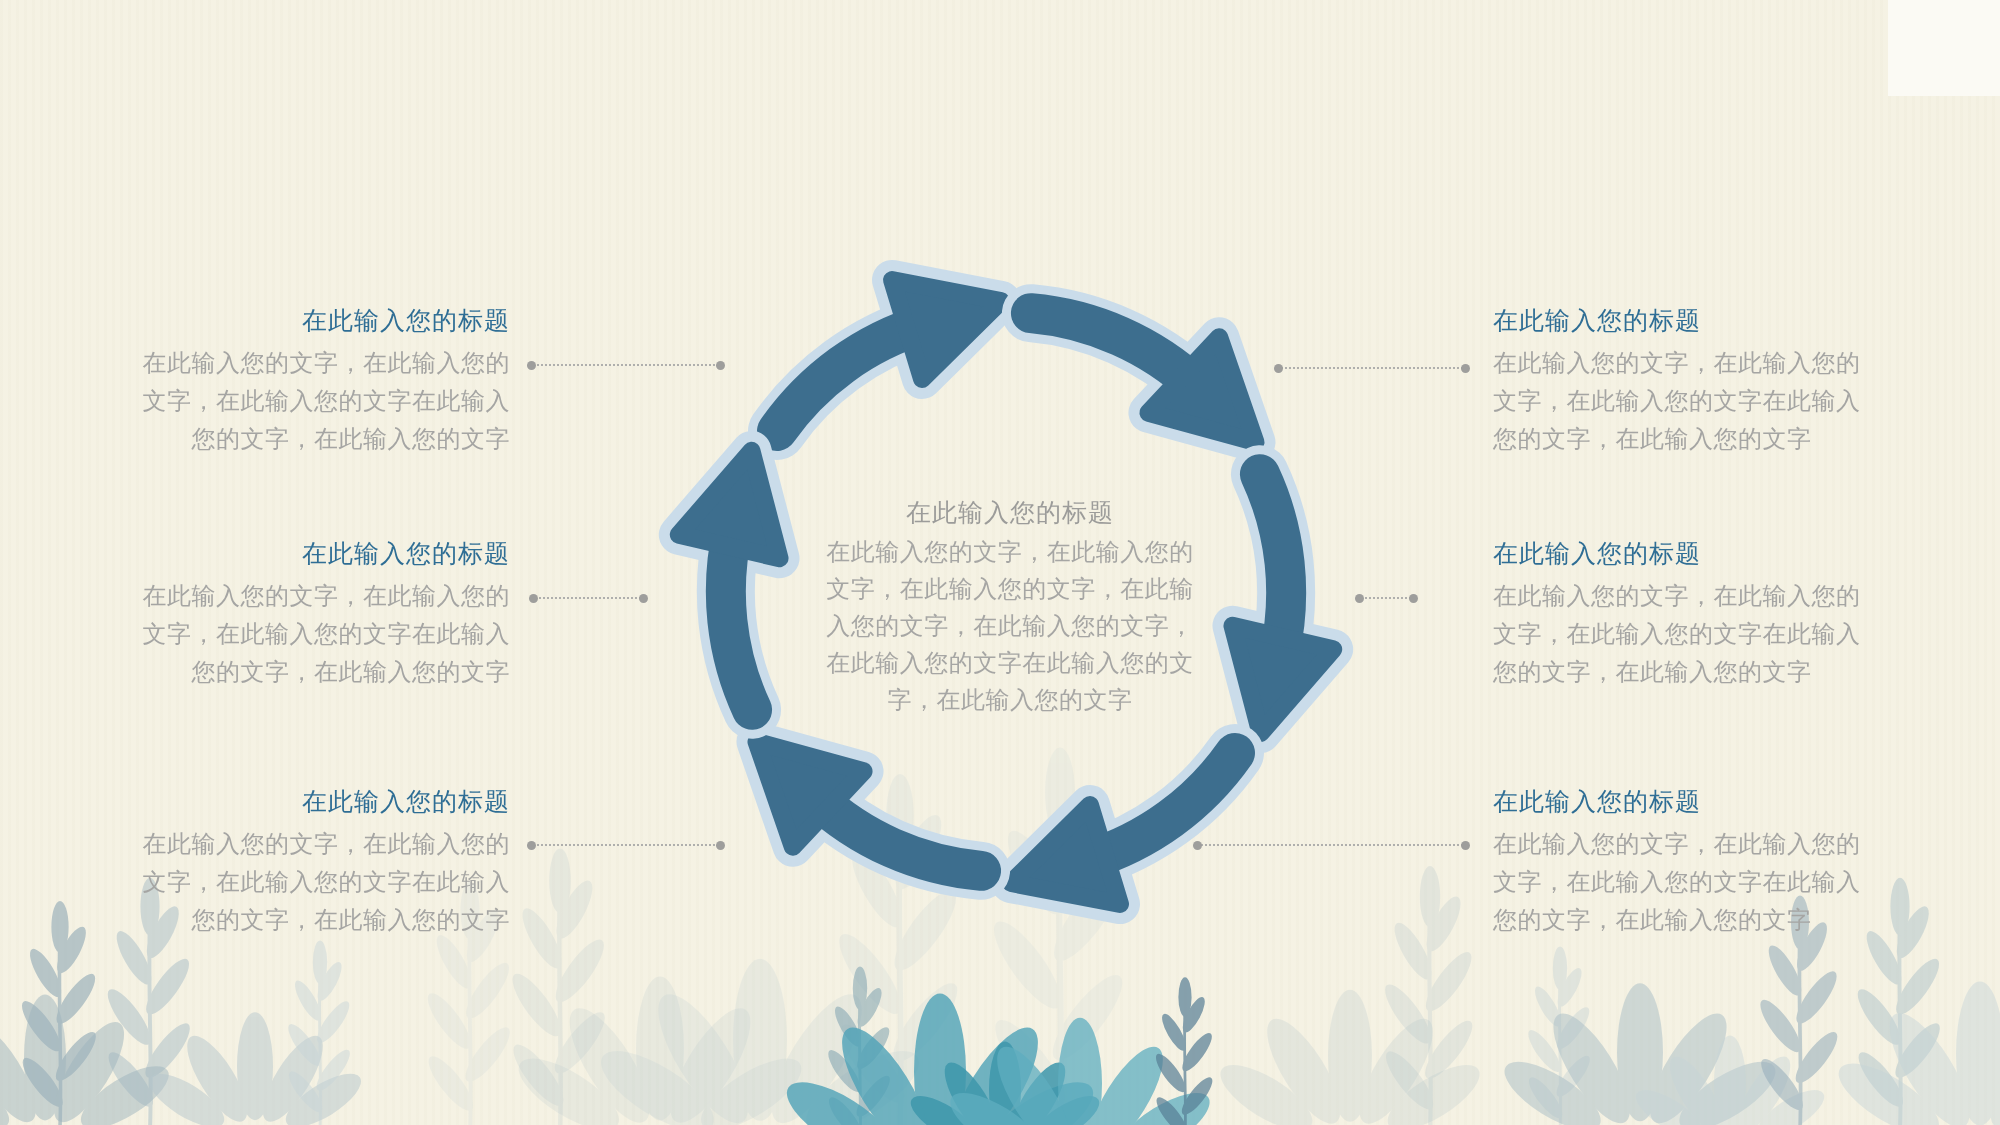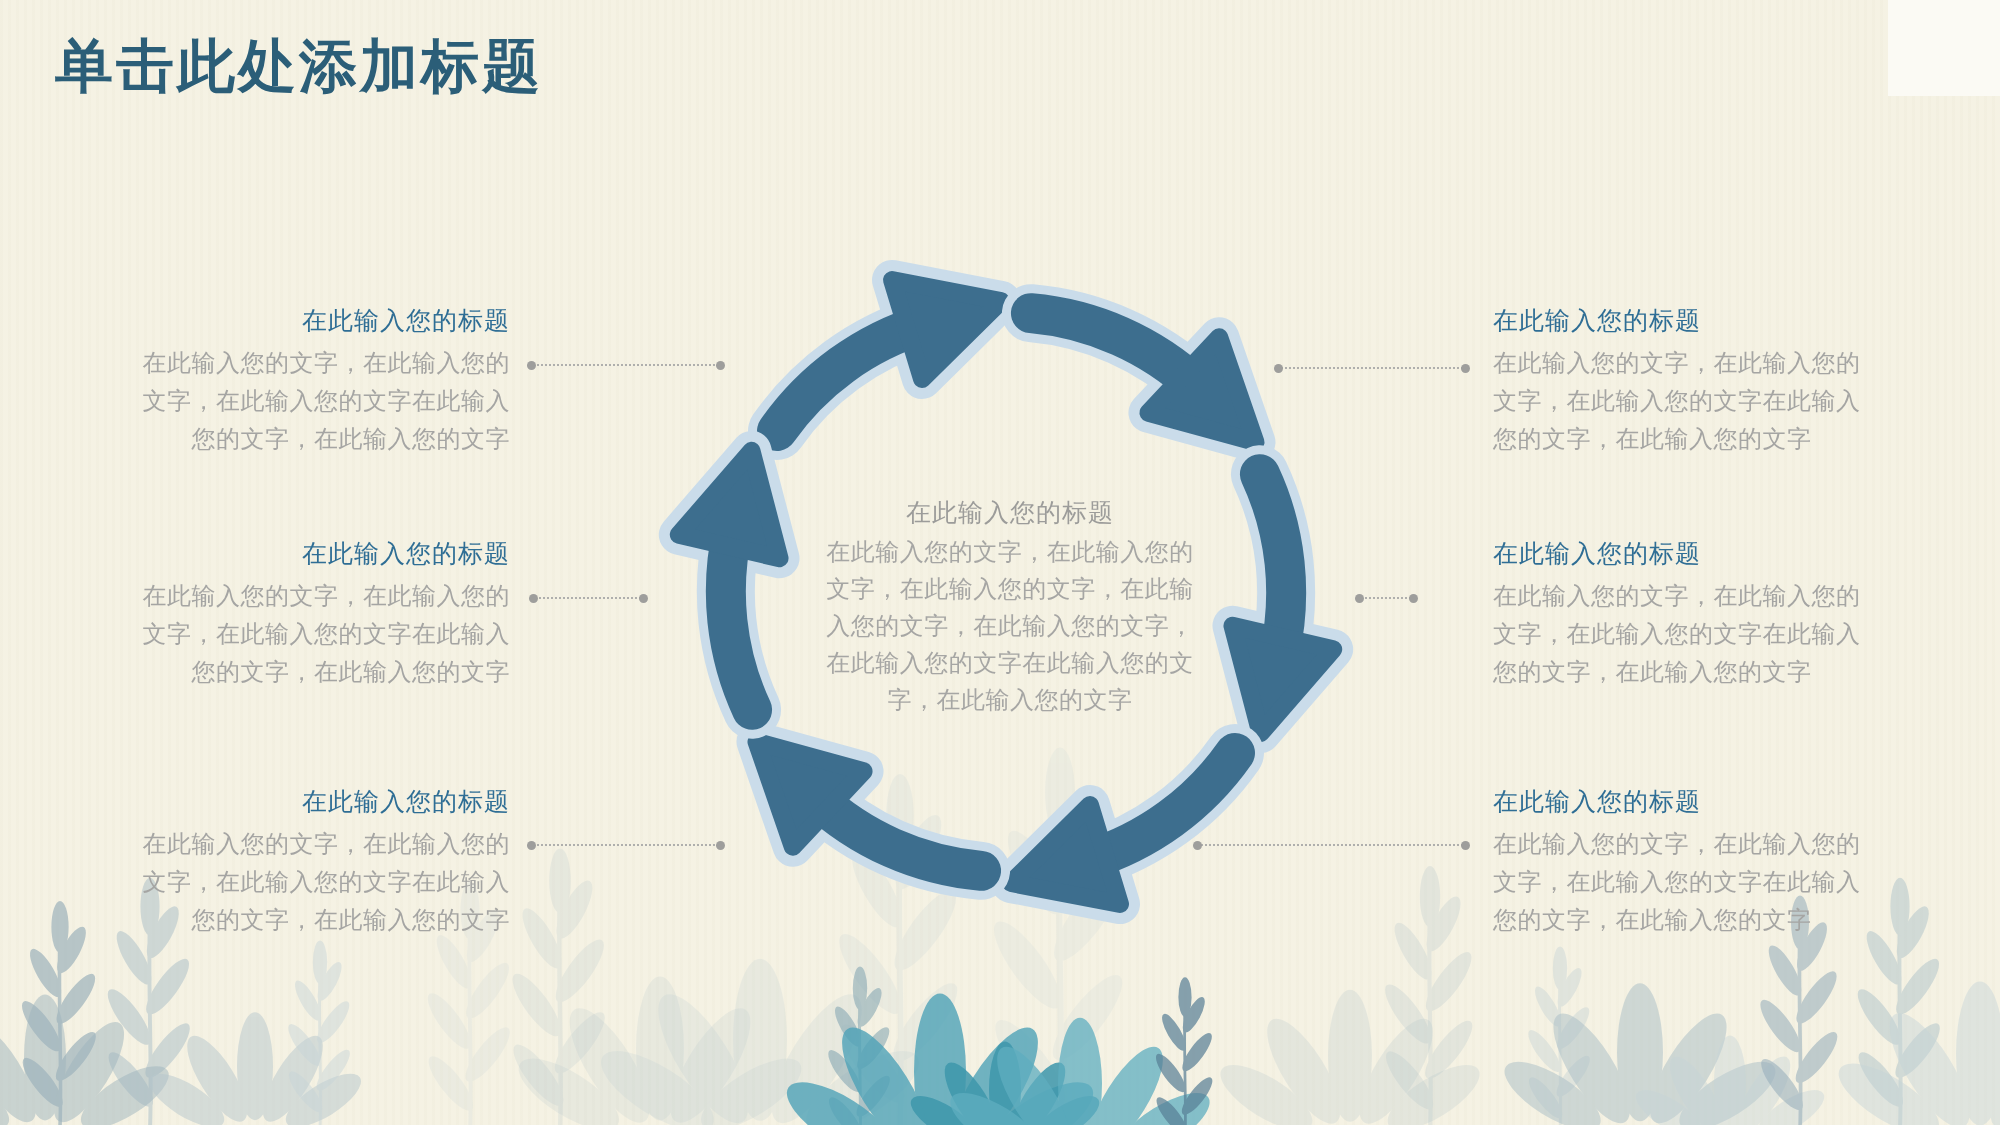--- a/index.html
+++ b/index.html
@@ -130,21 +130,20 @@
       </g>
     </defs>
     <use href="#cycleArrow"></use>
     <use href="#cycleArrow" transform="rotate(60 1006 592)"></use>
     <use href="#cycleArrow" transform="rotate(120 1006 592)"></use>
     <use href="#cycleArrow" transform="rotate(180 1006 592)"></use>
     <use href="#cycleArrow" transform="rotate(240 1006 592)"></use>
     <use href="#cycleArrow" transform="rotate(300 1006 592)"></use>
   </svg>
 
-  <div class="slide-title">单击此处添加标题</div>
 
   <div class="connector" style="left:530px;top:364px;width:192px;"></div>
   <div class="connector" style="left:532px;top:597px;width:113px;"></div>
   <div class="connector" style="left:530px;top:844px;width:192px;"></div>
   <div class="connector" style="left:1277px;top:367px;width:190px;"></div>
   <div class="connector" style="left:1358px;top:597px;width:57px;"></div>
   <div class="connector" style="left:1196px;top:844px;width:271px;"></div>
 
   <div class="item left" style="top:300px;">
     <div class="item-title">在此输入您的标题</div>

